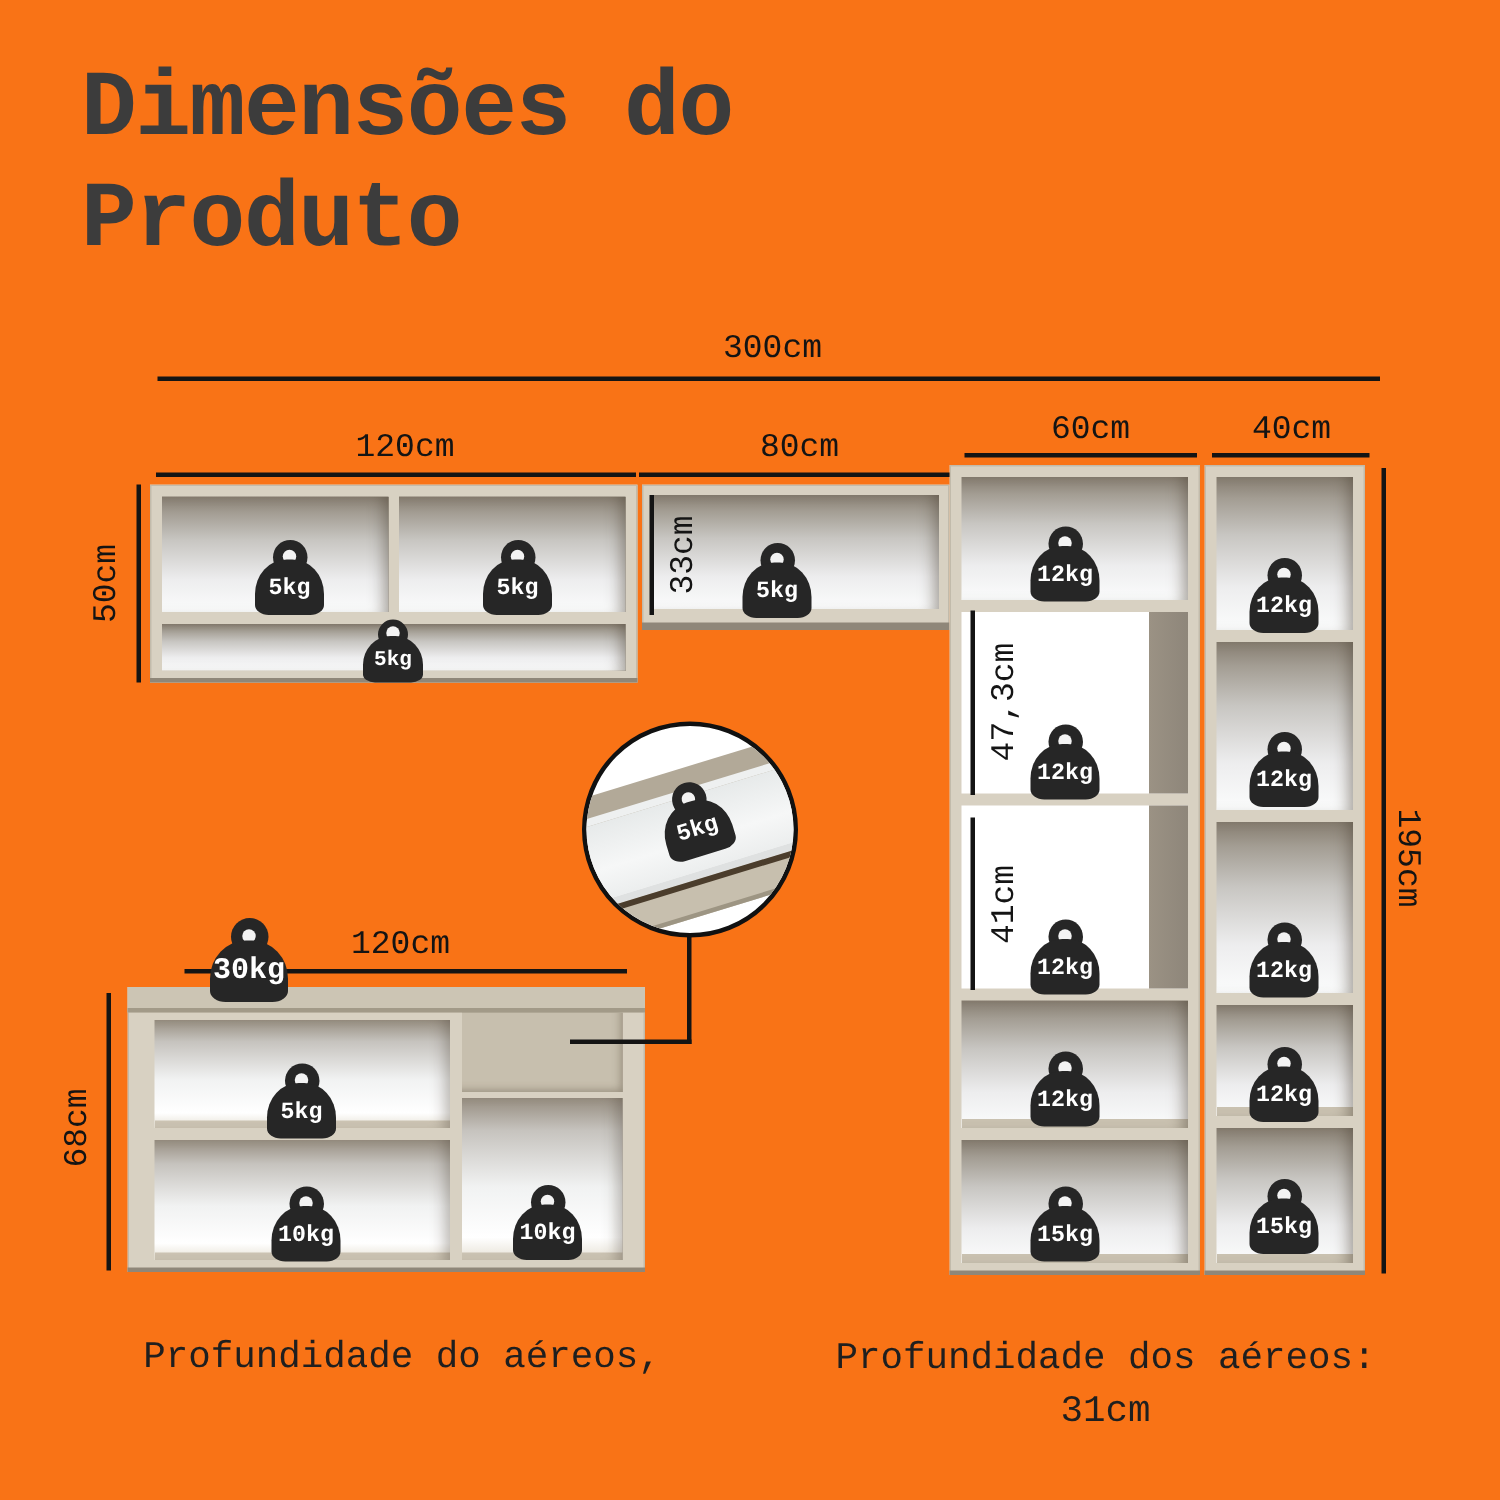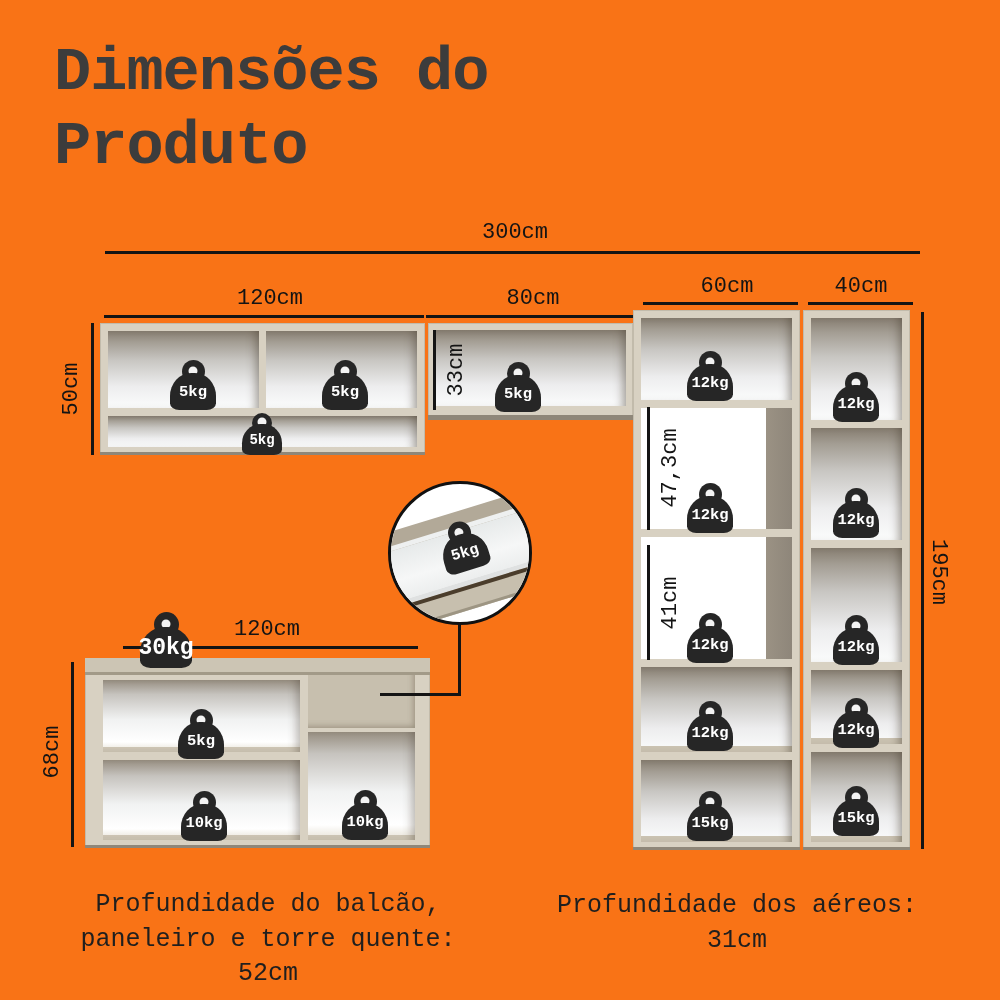--- a/index.html
+++ b/index.html
@@ -46,21 +46,21 @@
           border-radius:46% 46% 20% 20% / 62% 62% 18% 18%;
           display:flex;align-items:center;justify-content:center;}
   .w-body span{color:#fff;font-weight:700;font-size:15.5px;}
   .weight.small{width:40px;}
   .weight.small .w-handle{width:20px;height:20px;}
   .weight.small .w-body{height:31px;margin-top:-9px;}
   .weight.small .w-body span{font-size:14px;}
   .weight.large{width:52px;}
   .weight.large .w-handle{width:25px;height:25px;}
   .weight.large .w-body{height:41px;}
-  .weight.large .w-body span{font-size:23px;}
+  .weight.large .w-body span{font-size:20px;}
   .weight.tilt{transform:translateX(-50%) rotate(-17deg);}
 
   
   .detail-circle{position:absolute;left:388px;top:481px;width:144px;height:144px;border:3px solid #111;
                  border-radius:50%;background:#fff;overflow:hidden;z-index:10;box-sizing:border-box;}
   .drawer-scene{position:absolute;left:-18px;top:28px;width:180px;height:110px;transform:rotate(-17deg);}
   .ds-back{position:absolute;left:0;top:0;width:100%;height:20px;background:#b2a998;}
   .ds-box{position:absolute;left:4px;top:14px;width:164px;height:60px;
           background:linear-gradient(180deg,#e7eaea 0%,#f6f7f7 60%,#eceeee 100%);
           border:5px solid #dfe1e1;border-top-color:#eef0f0;box-sizing:border-box;}
@@ -273,18 +273,17 @@
     </div>
     <div class="weight tilt" style="left:72px;top:37px;">
         <div class="w-handle"></div>
         <div class="w-body">
           <span>5kg</span>
         </div>
       </div>
   </div>
 
   <div class="caption" style="left:48px;top:888px;width:440px;">
-    <div>Profundidade do balcão,</div>
-    <div>paneleiro e torre quente: 52cm</div>
+    <div>Profundidade do aéreos,</div>
   </div>
   <div class="caption" style="left:527px;top:889px;width:420px;">Profundidade dos aéreos: 31cm</div>
 
 </div>
 
 </body></html>

